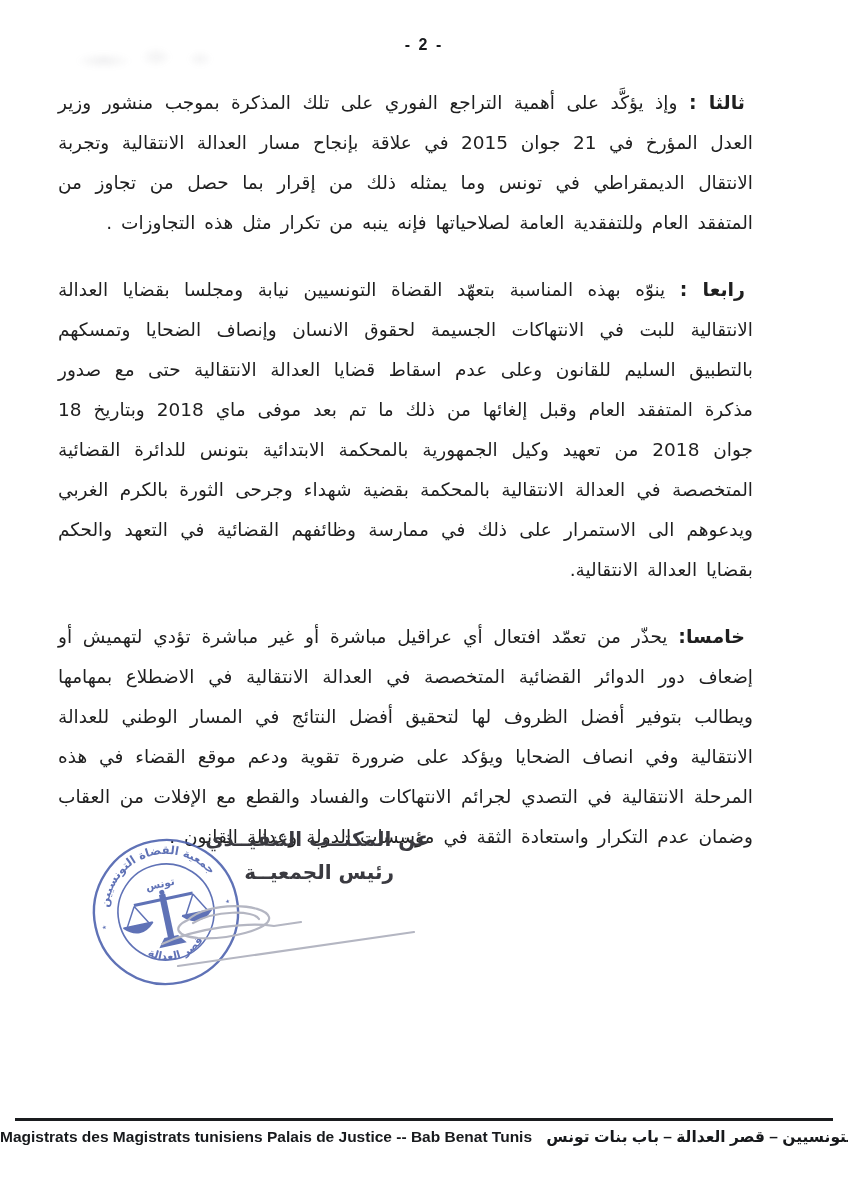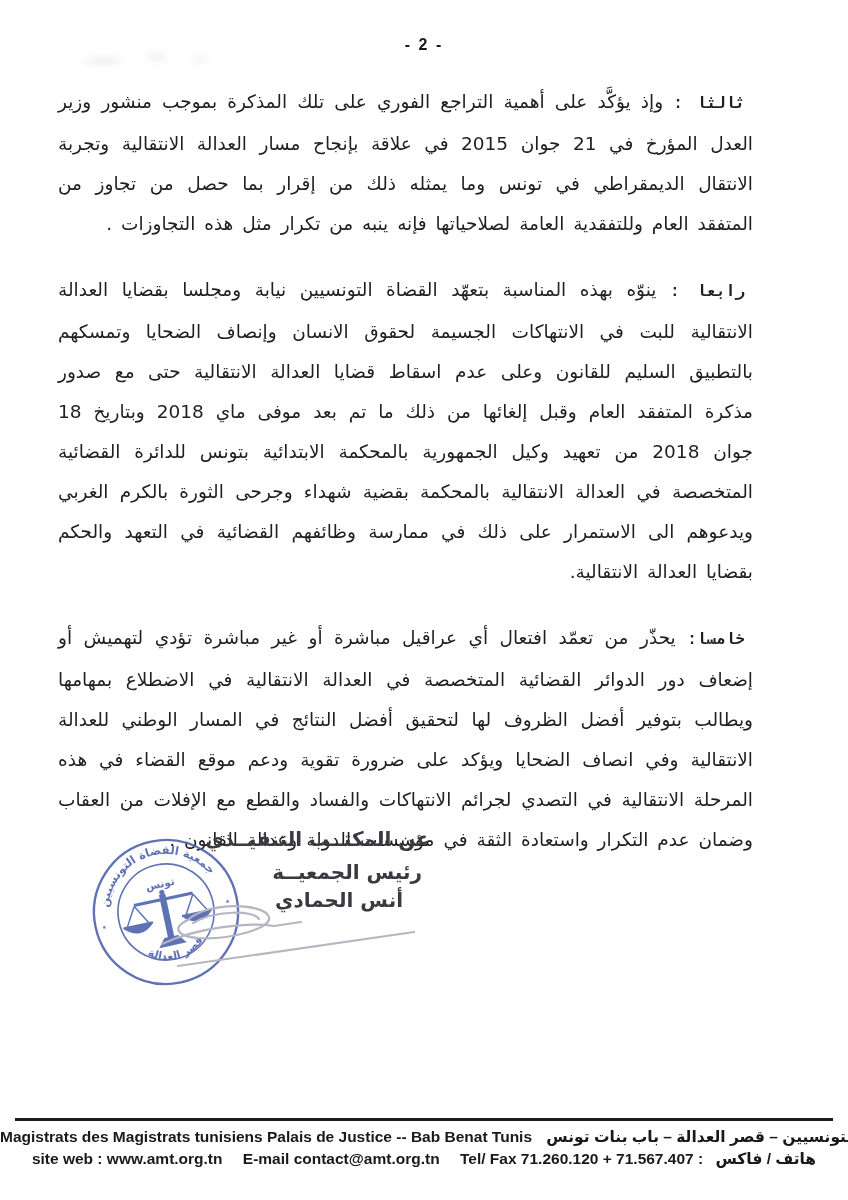--- a/index.html
+++ b/index.html
@@ -28,30 +28,30 @@
   }
   .doc-body{
     position:absolute;top:82px;right:95px;left:58px;
     direction:rtl;
     text-align:justify;
     font-size:18.5px;
     line-height:40px;
     word-spacing:3px;
   }
   .doc-body p{margin:0 0 26px 0;text-indent:8px;}
-  .lead{font-weight:bold;font-size:16px;font-family:Liberation Mono, monospace;}
+  .lead{font-weight:bold;font-size:19px;}
   
   .sig-area{position:absolute;left:58px;top:815px;width:560px;height:235px;}
   .sig-area svg{position:absolute;left:0;top:0;}
   .sig-text{
     position:absolute;left:140px;top:13px;width:232px;
     direction:rtl;text-align:right;
     font-weight:bold;font-size:20px;line-height:23px;color:#3a3a40;
   }
-  .sig-line2{margin:10px 8px 0 0;text-align:right;}
+  .sig-line2{margin:10px 36px 0 0;text-align:right;}
   .sig-line3{margin:5px 27px 0 0;}
   
   .footer{
     position:absolute;left:0;right:0;top:1118px;
     font-family:"Liberation Sans","DejaVu Sans",sans-serif;
     font-weight:bold;color:#17191c;
   }
   .footer-rule{height:3px;background:#1a1c1f;margin:0 15px 5px 15px;}
   .footer-line1,.footer-line2{
     direction:ltr;text-align:center;font-size:15.5px;line-height:21px;white-space:nowrap;
@@ -105,31 +105,24 @@
       <g stroke="#b4b6c2" stroke-width="2.2" fill="none" stroke-linecap="round">
         <path d="M 130,105 C 150,86 206,88 211,102 C 214,114 170,125 140,123 C 118,121 114,112 130,105"></path>
         <path d="M 135,108 C 157,95 196,95 201,104"></path>
         <path d="M 104,129 C 140,112 192,107 216,111 L 243,107"></path>
         <path d="M 120,151 L 356,117"></path>
       </g>
     </svg>
     <div class="sig-text">
       <div class="sig-line1">عن المكتــب التنفيــذي</div>
       <div class="sig-line2">رئيس الجمعيــة</div>
-      <div class="sig-line3">أنس الحمادي</div>
     </div>
   </div>
 
   <div class="footer">
     <div class="footer-rule"></div>
     <div class="footer-line1">
       <span>Magistrats des Magistrats tunisiens Palais de Justice -- Bab Benat Tunis</span>
       <span class="ar-seg">جمعية القضاة التونسيين – قصر العدالة – باب بنات تونس</span>
     </div>
-    <div class="footer-line2">
-      <span class="seg">site web : www.amt.org.tn</span>
-      <span class="seg">E-mail  contact@amt.org.tn</span>
-      <span class="seg">Tel/ Fax  71.260.120 + 71.567.407 :</span>
-      <span>هاتف / فاكس</span>
-    </div>
   </div>
 
 </div>
 
 </body></html>

